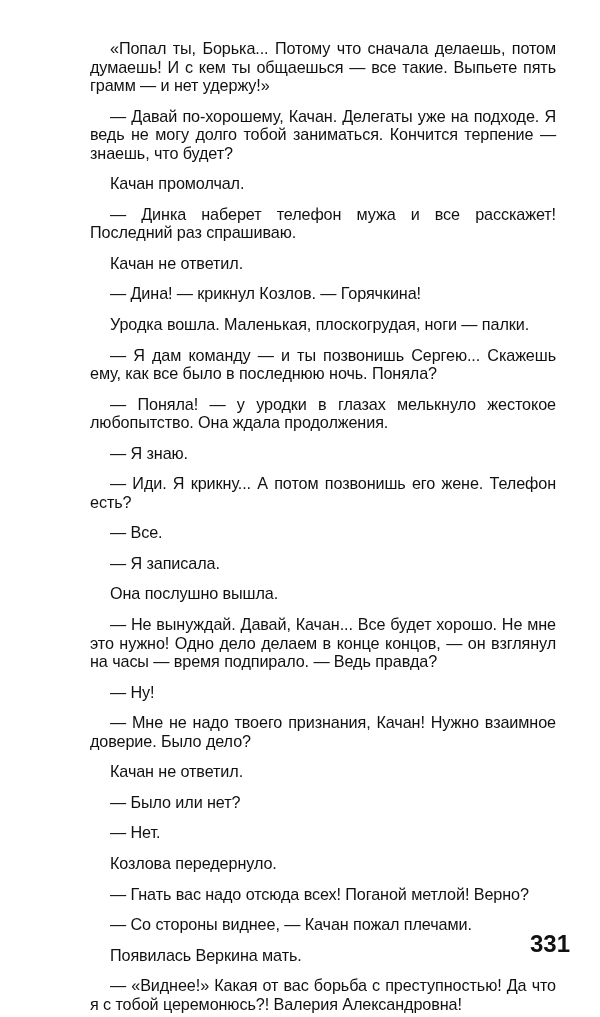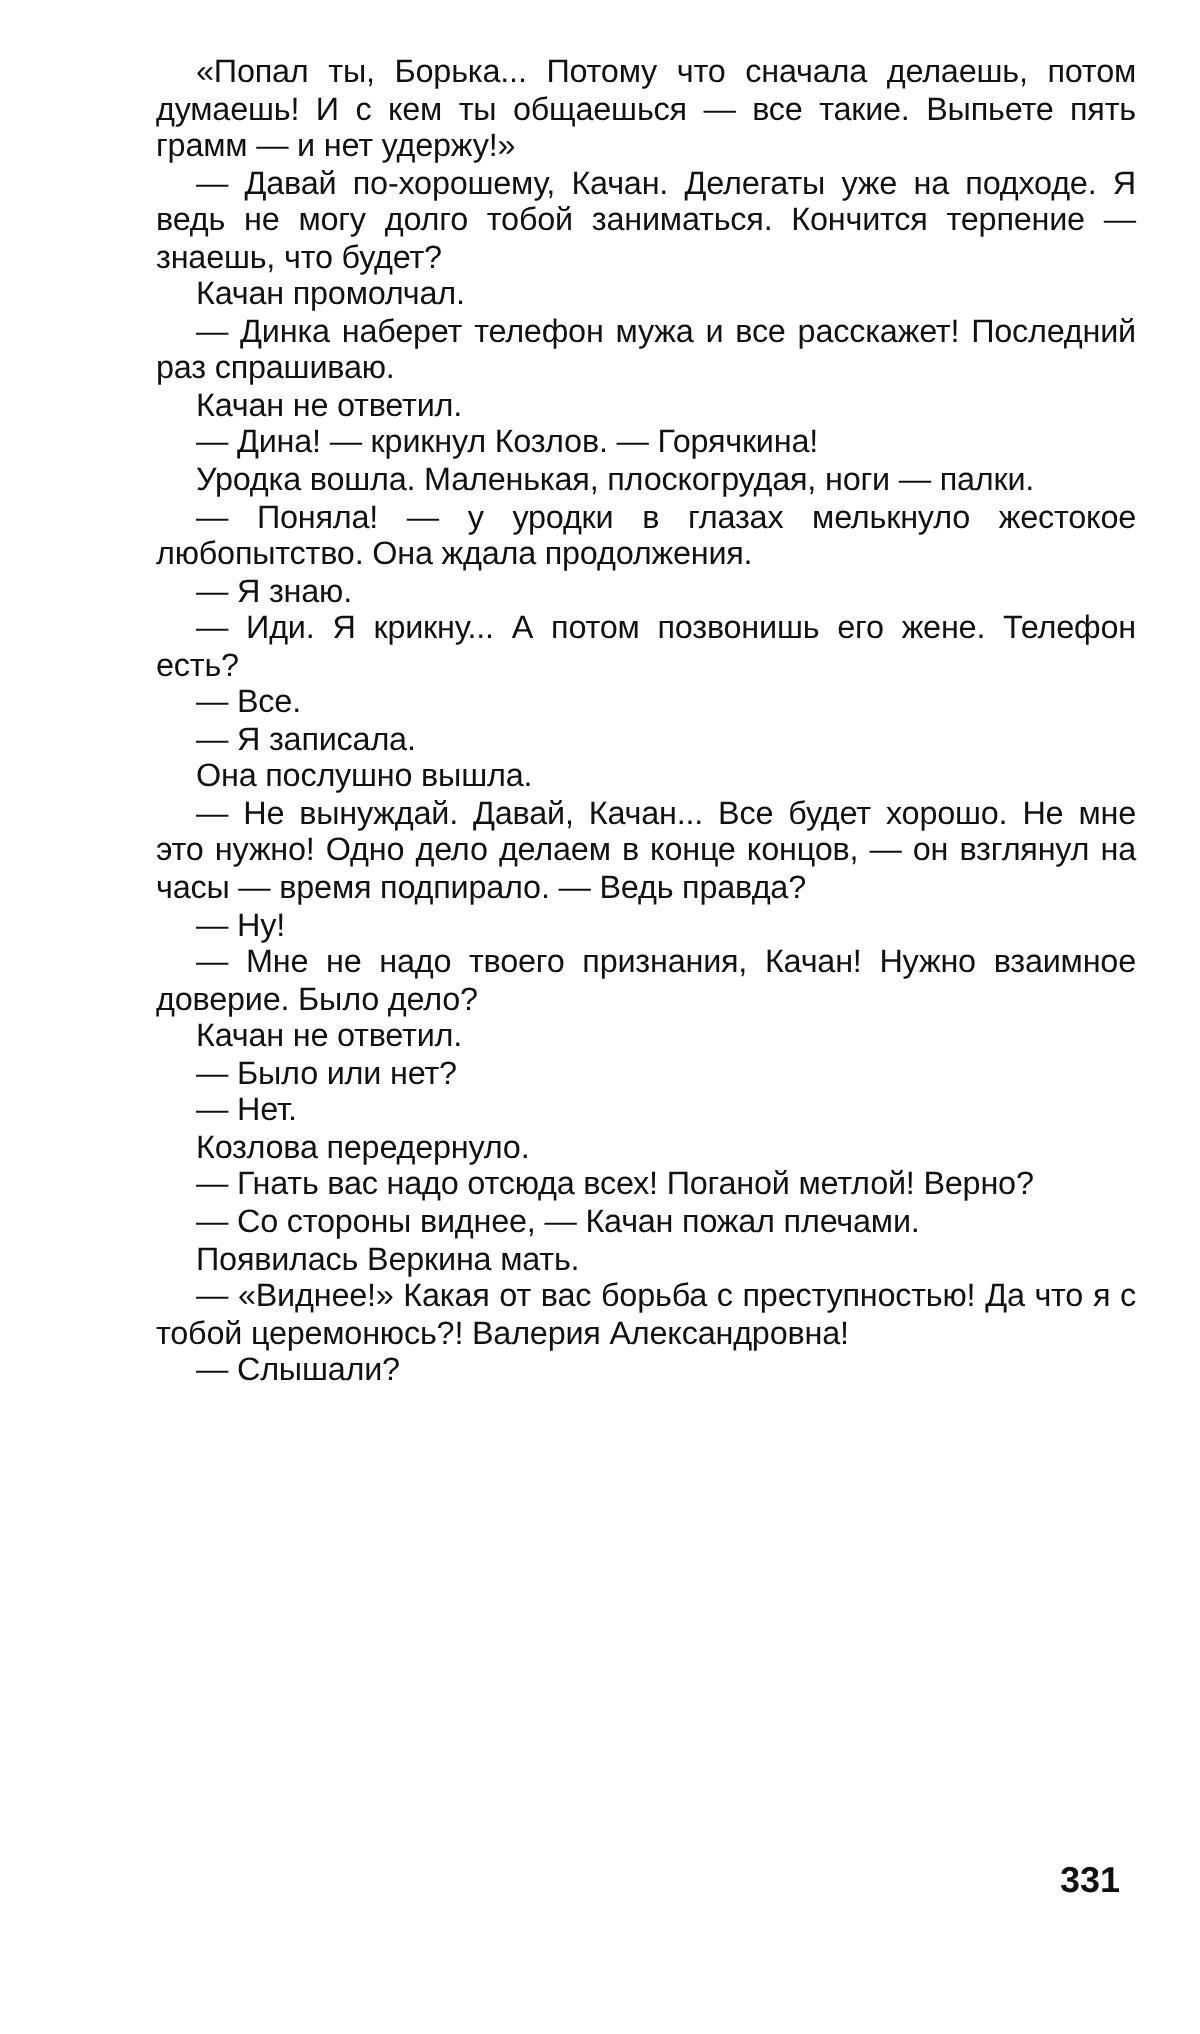--- a/index.html
+++ b/index.html
@@ -3,37 +3,38 @@
 <meta charset="utf-8">
 <style>
   html, body { margin:0; padding:0; background:#ffffff; }
   body { width:600px; height:1017px; position:relative; overflow:hidden; }
   .page {
     position:absolute; left:78px; top:27px; width:490px;
     font-family:"Liberation Sans", sans-serif;
     font-size:16.2px; line-height:18.55px; color:#111111;
     letter-spacing:-0.1px;
   }
-  .para { margin:0; text-indent:20px; text-align:justify; }
+  .para { margin:12px; text-indent:20px; text-align:justify; }
   .pagenum {
     position:absolute; left:530px; top:930px;
-    font-family:"Liberation Sans", sans-serif; font-size:18px; font-weight:bold; color:#111;
+    font-family:"Liberation Sans", sans-serif; font-size:24px; font-weight:bold; color:#111;
   }
 </style>
 </head>
 <body>
 
 <div class="page">
   <p class="para">«Попал ты, Борька... Потому что сначала делаешь, потом думаешь! И с кем ты общаешься — все такие. Выпьете пять грамм — и нет удержу!»</p>
   <p class="para">— Давай по-хорошему, Качан. Делегаты уже на подходе. Я ведь не могу долго тобой заниматься. Кончится терпение — знаешь, что будет?</p>
   <p class="para">Качан промолчал.</p>
   <p class="para">— Динка наберет телефон мужа и все расскажет! Последний раз спрашиваю.</p>
   <p class="para">Качан не ответил.</p>
   <p class="para">— Дина! — крикнул Козлов. — Горячкина!</p>
   <p class="para">Уродка вошла. Маленькая, плоскогрудая, ноги — палки.</p>
+  <p class="para">— Я дам команду — и ты позвонишь Сергею... Скажешь ему, как все было в последнюю ночь. Поняла?</p>
   <p class="para">— Поняла! — у уродки в глазах мелькнуло жестокое любопытство. Она ждала продолжения.</p>
   <p class="para">— Я знаю.</p>
   <p class="para">— Иди. Я крикну... А потом позвонишь его жене. Телефон есть?</p>
   <p class="para">— Все.</p>
   <p class="para">— Я записала.</p>
   <p class="para">Она послушно вышла.</p>
   <p class="para">— Не вынуждай. Давай, Качан... Все будет хорошо. Не мне это нужно! Одно дело делаем в конце концов, — он взглянул на часы — время подпирало. — Ведь правда?</p>
   <p class="para">— Ну!</p>
   <p class="para">— Мне не надо твоего признания, Качан! Нужно взаимное доверие. Было дело?</p>
   <p class="para">Качан не ответил.</p>

